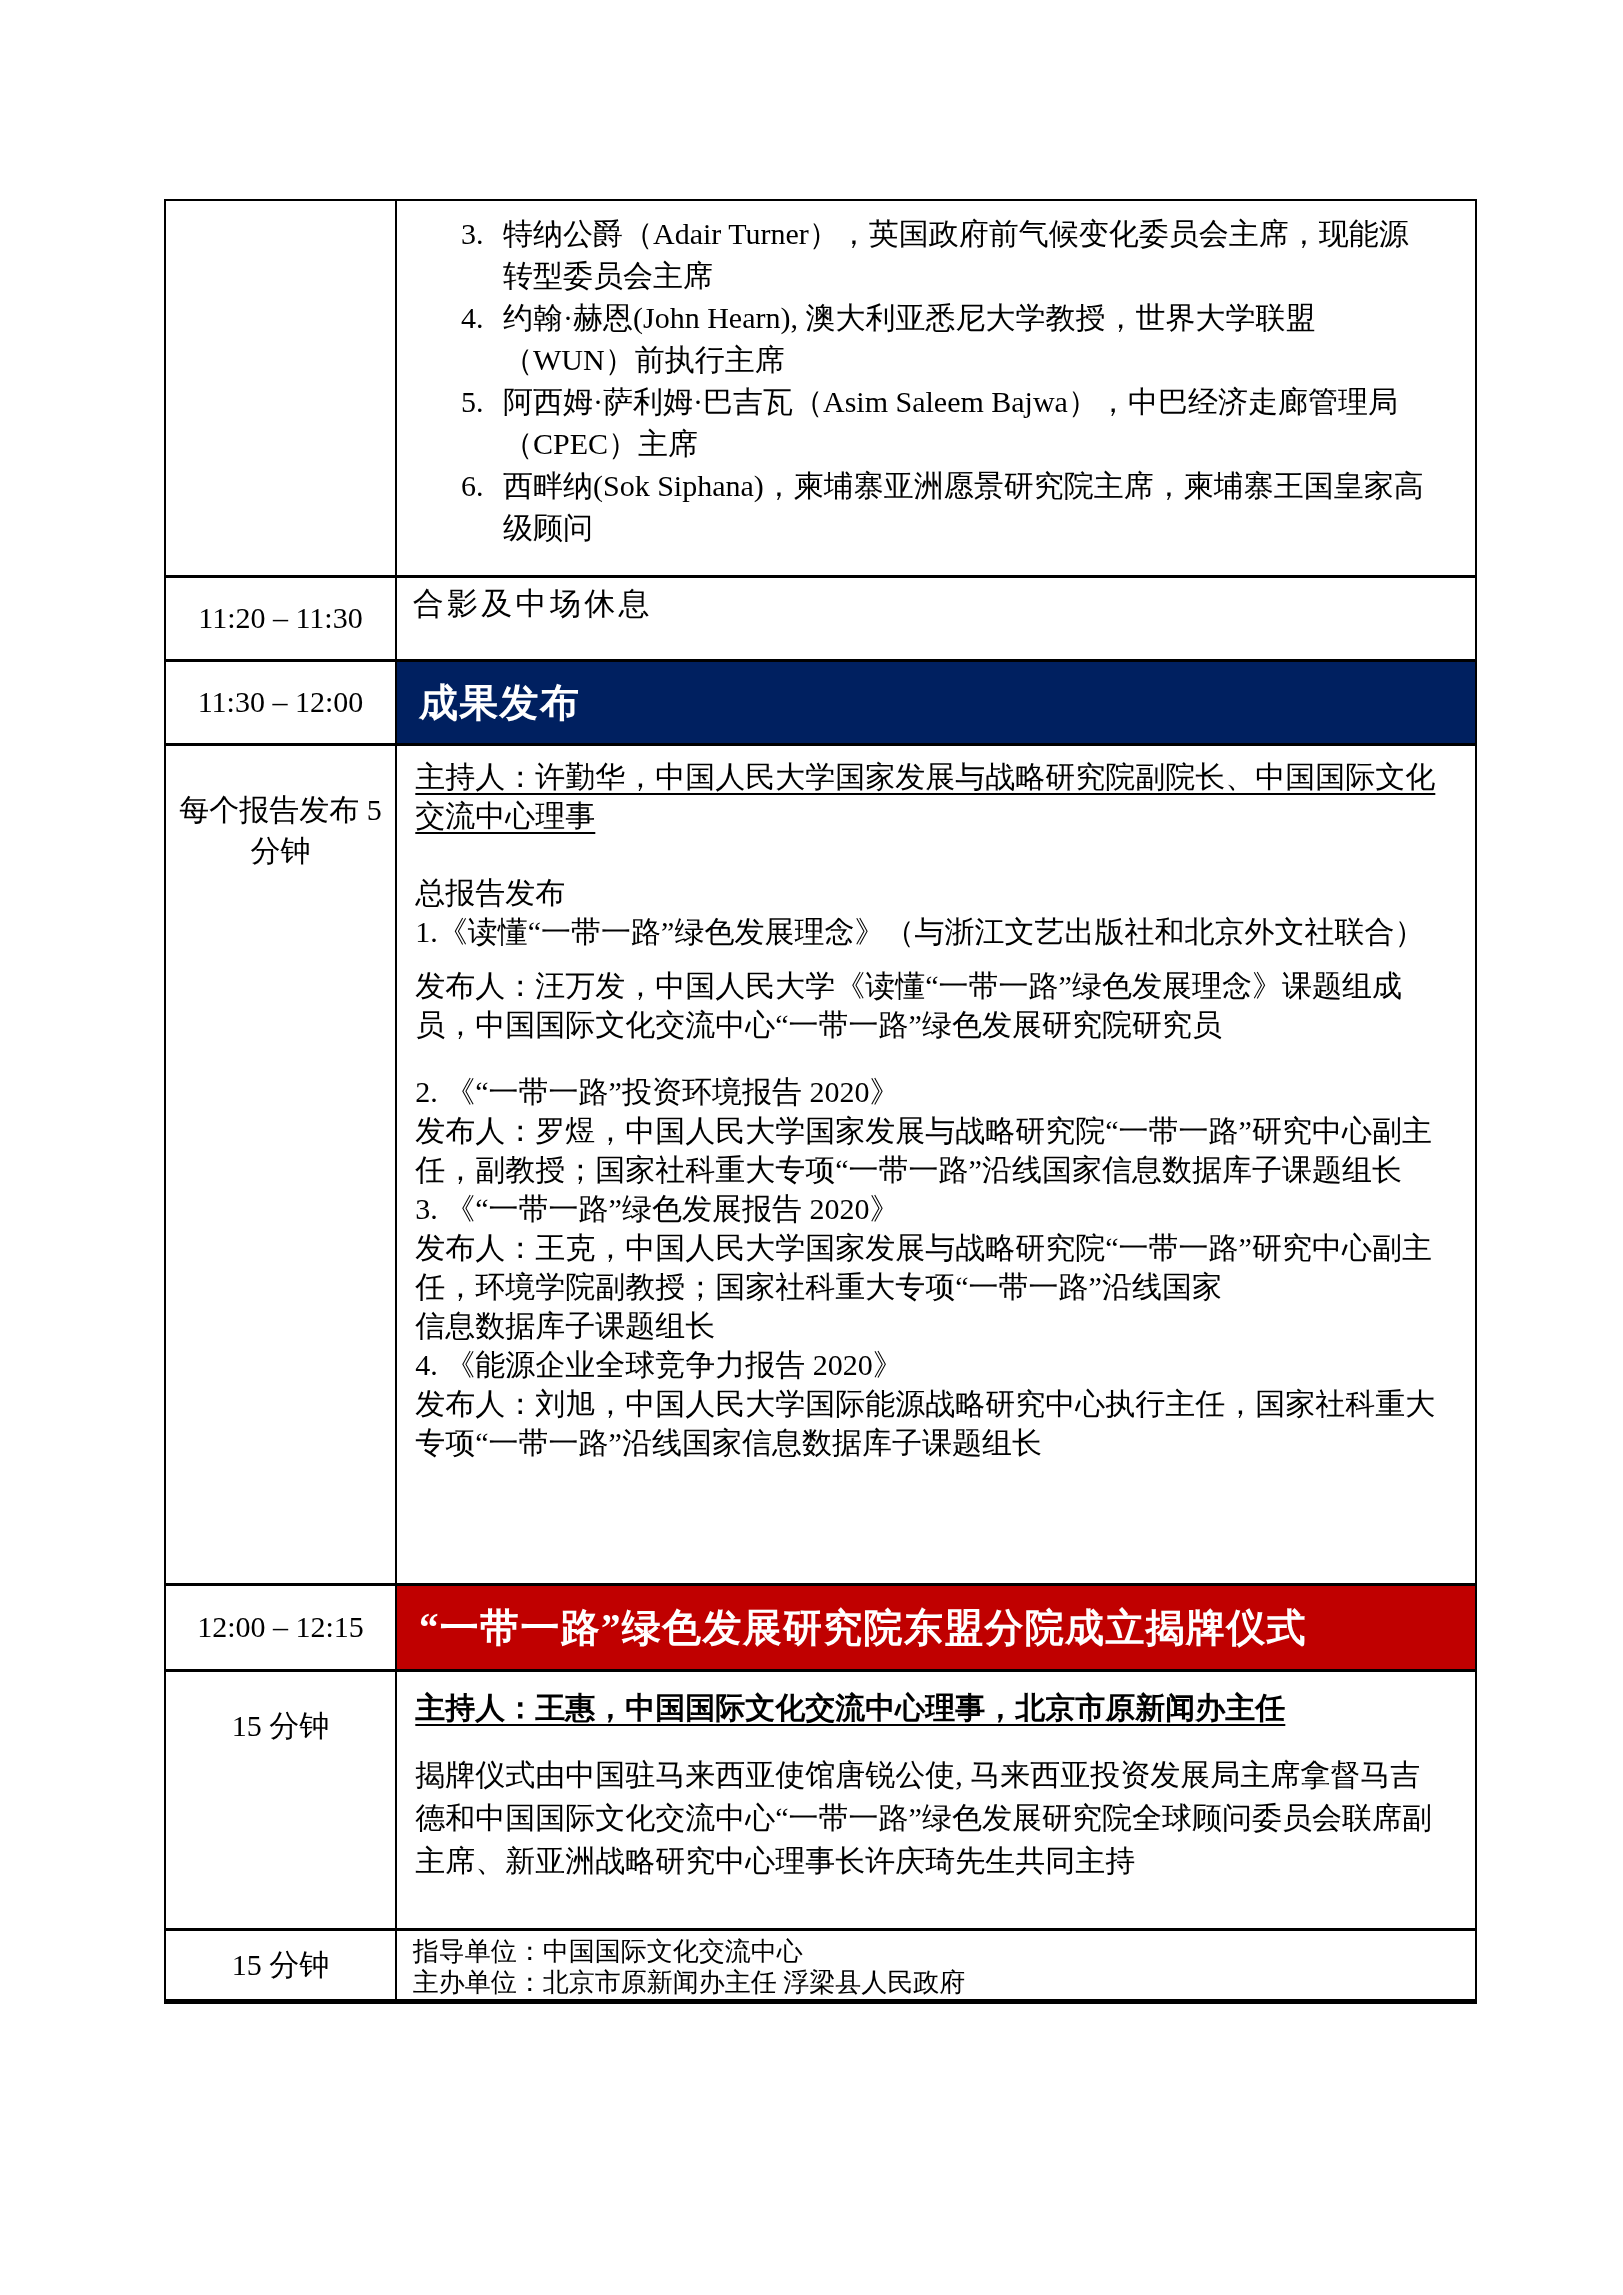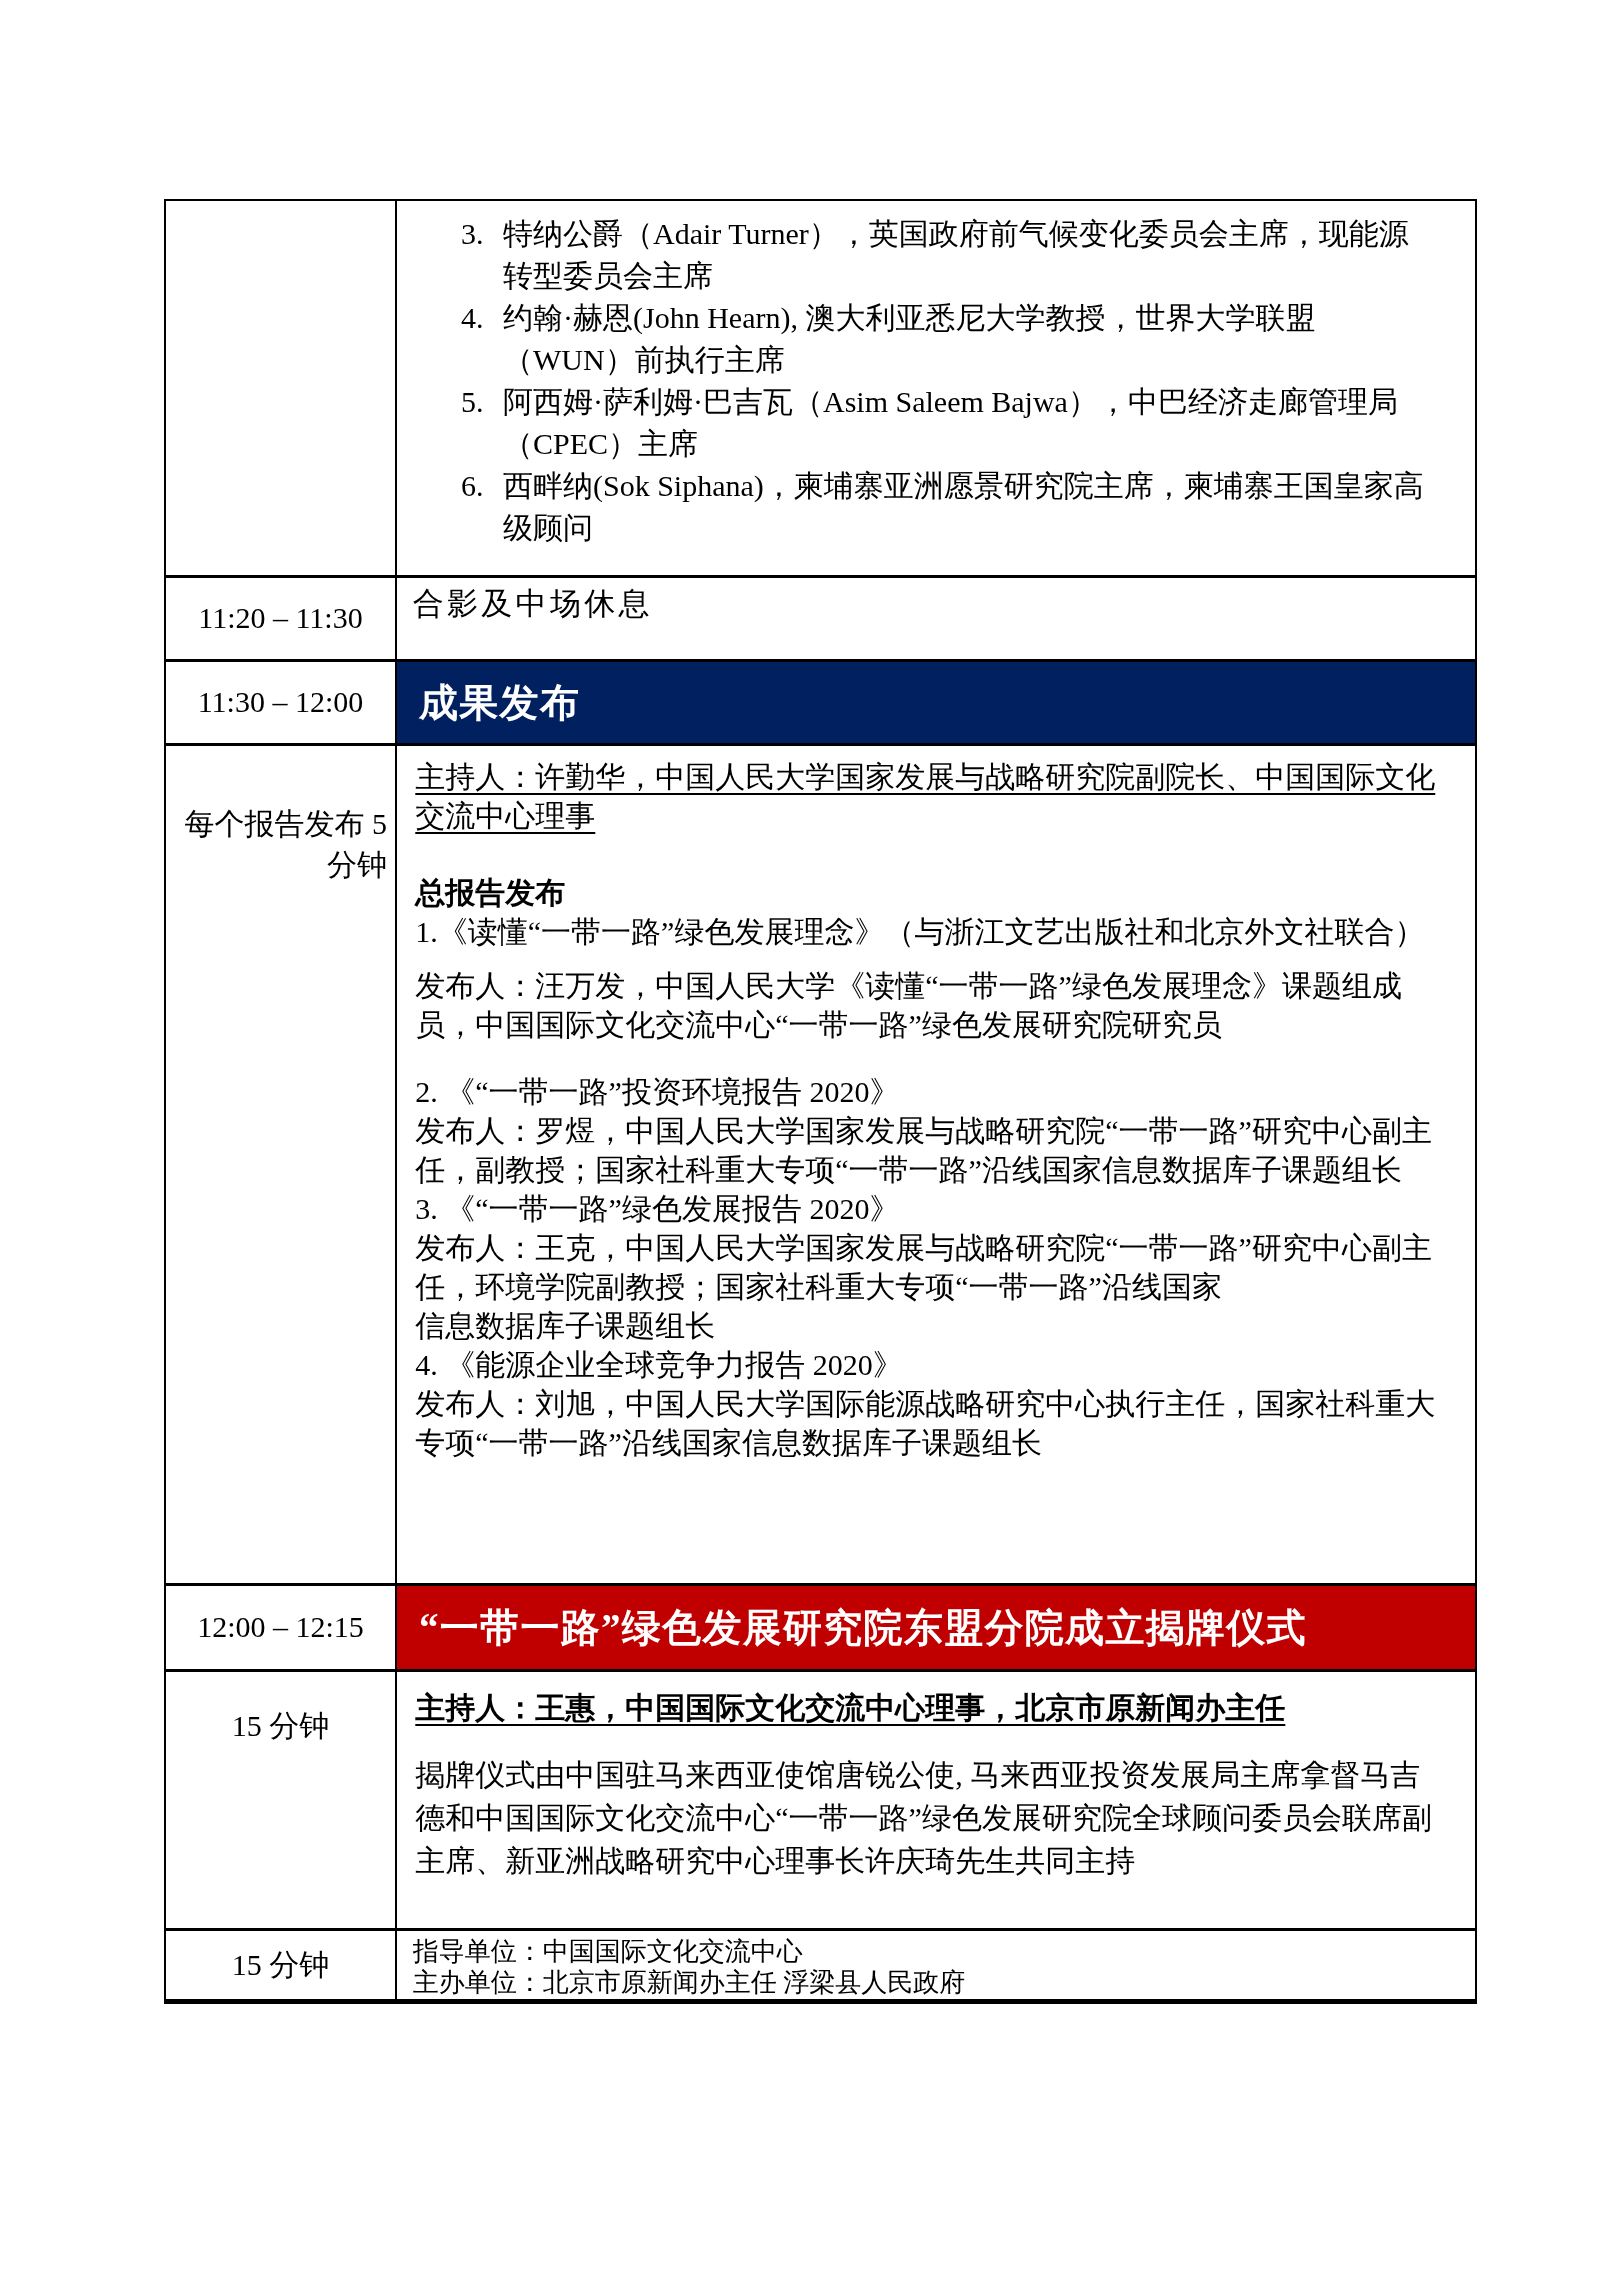--- a/index.html
+++ b/index.html
@@ -26,21 +26,21 @@
   .row{display:flex;align-items:stretch;border-bottom:3.9px solid #000;}
   .row:last-child{border-bottom:none;}
 
   .tcell{
     width:231px;flex:none;box-sizing:border-box;
     border-right:2px solid #000;
     display:flex;align-items:center;justify-content:center;
     text-align:center;font-size:30px;line-height:1.35;
     padding:0 7.9px;background:#fff;
   }
-  .tc-top{align-items:flex-start;padding-top:58px;text-align:right;}
+  .tc-top{align-items:flex-start;padding-top:44px;}
   .tc-top-f{align-items:flex-start;padding-top:34px;}
 
   .ccell{flex:1;min-width:0;box-sizing:border-box;}
 
   
   .r-a{min-height:374px;}
   .r-b{min-height:81px;}
   .r-c{min-height:81px;}
   .r-d{min-height:837px;}
   .r-e{min-height:83px;}
@@ -59,21 +59,21 @@
   .sp-item{display:flex;}
   .sp-num{flex:none;width:42px;}
   .sp-text{flex:1;}
 
   
   .break-cell{padding:5.2px 31px 0 15.7px;font-size:31px;letter-spacing:3.3px;}
 
   
   .detail{padding:10.5px 31px 0 18.3px;font-size:30px;line-height:39px;}
   .host{font-weight:normal;text-decoration:underline;text-decoration-thickness:2px;text-underline-offset:5.9px;margin:0 0 38px 0;}
-  .sec-head{font-weight:bold;margin:0;}
+  .sec-head{font-weight:normal;margin:0;}
   .entry-title{margin:0;}
   .pub{margin:0;white-space:pre-wrap;}
   .gap-a{margin:15.7px 0 27.5px 0;}
 
   
   .detail-f{padding:14.4px 39px 0 18.3px;font-size:30px;line-height:43px;}
   .host-f{font-weight:bold;text-decoration:underline;text-decoration-thickness:2px;text-underline-offset:5.9px;margin:0 0 23.6px 0;}
   .body-f{margin:0;}
 
   

